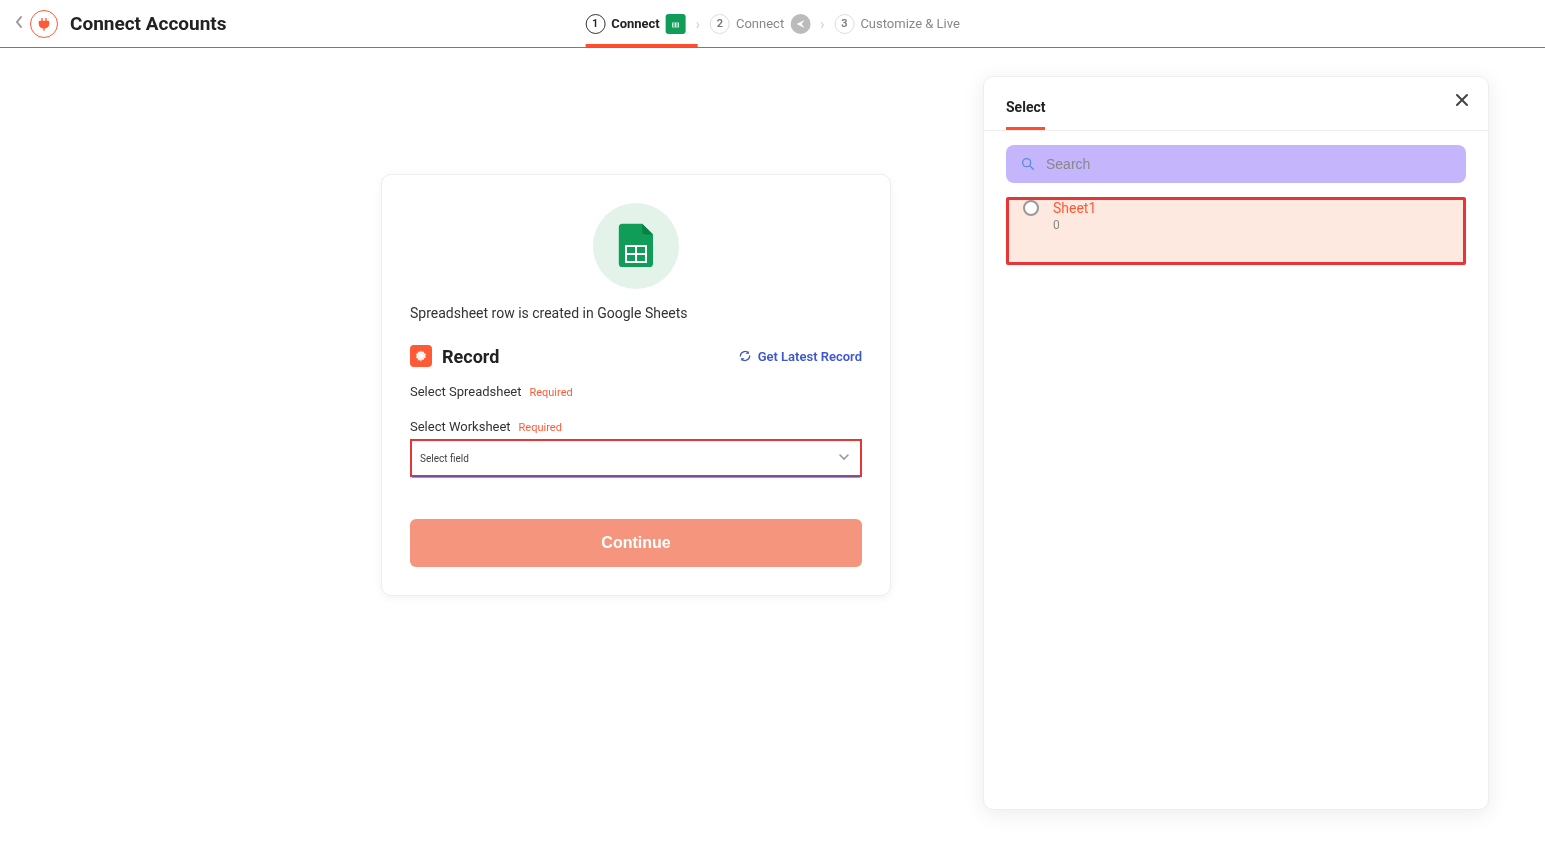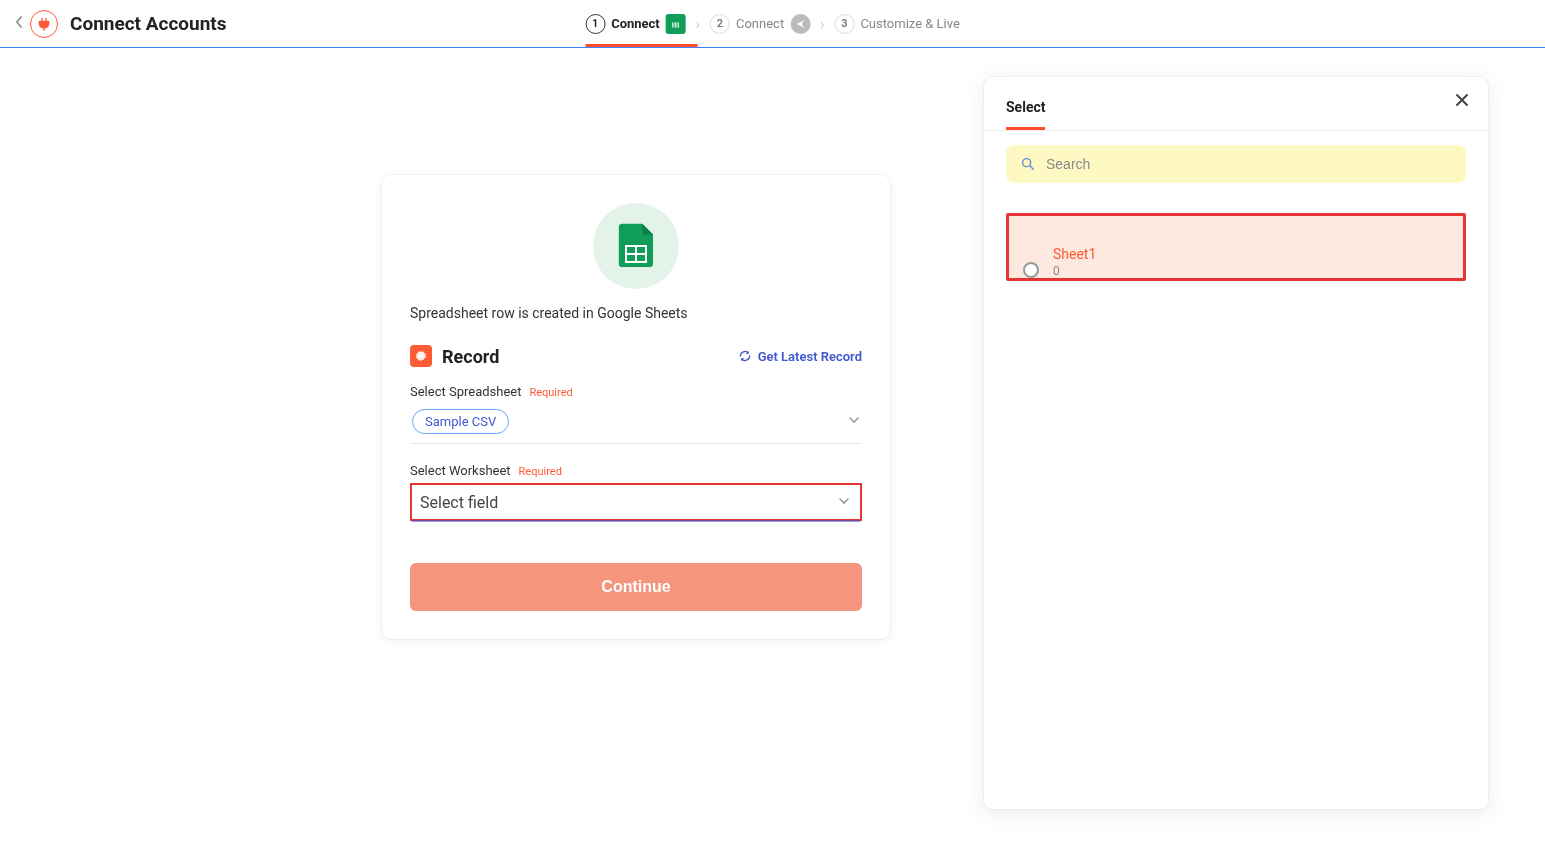--- a/index.html
+++ b/index.html
@@ -114,21 +114,21 @@
   .chev-down { color: #999; font-size: 12px; }
   .worksheet-select {
     margin-top: 4px;
     border: 2.5px solid #e73535;
     border-bottom: 2.5px solid #e73535;
     height: 38px;
     display: flex; align-items: center; justify-content: space-between;
     padding: 0 10px 0 8px;
     position: relative;
   }
-  .worksheet-select .placeholder { font-size: 16px; color: #444; }
+  .worksheet-select .placeholder { font-size: 10px; color: #444; }
   .worksheet-select::after {
     content: ""; position: absolute; left: 0; right: 0; bottom: -3px;
     height: 2px; background: #3e57d0; opacity: 0.6;
   }
   .continue-btn {
     margin-top: 36px;
     width: 100%;
     height: 48px;
     border: none; border-radius: 6px;
     background: #f6957e;
@@ -156,39 +156,39 @@
     font-size: 14px; font-weight: 700; color: #222;
     padding-bottom: 12px;
     border-bottom: 3px solid #ff4d2e;
   }
   .panel-close {
     position: absolute; right: 18px; top: 14px;
     font-size: 18px; color: #555; cursor: pointer;
   }
   .panel-body { padding: 14px 22px; }
   .search-box {
-    background: #fef9c3;
+    background: #c4b5fd;
     border-radius: 8px;
     height: 38px;
     display: flex; align-items: center; gap: 10px;
     padding: 0 14px;
     color: #888;
   }
   .search-box input {
     border: none; outline: none; background: transparent;
     font-size: 14px; color: #444; flex: 1;
   }
   .search-box input::placeholder { color: #888; }
   .option-row {
-    margin-top: 30px;
+    margin-top: 14px;
     border: 3px solid #e73535;
     background: #fde9df;
     border-radius: 2px;
     height: 68px;
-    display: flex; align-items: flex-end; gap: 14px;
+    display: flex; align-items: flex-start; gap: 14px;
     padding: 0 14px;
     cursor: pointer;
   }
   .option-radio {
     width: 16px; height: 16px; border-radius: 50%;
     border: 2px solid #999; background: #fff;
   }
   .option-text .opt-title { color: #ff5a36; font-size: 14px; }
   .option-text .opt-sub { color: #888; font-size: 12px; margin-top: 2px; }
   
@@ -272,28 +272,20 @@
             <path fill="#3e57d0" d="M18 3v5h-5zM6 21v-5h5z"></path>
           </svg>
         <span>Get Latest Record</span>
       </div>
     </div>
 
 
     <div class="field-group">
       <span class="field-label">Select Spreadsheet</span>
       <span class="field-required">Required</span>
-      <div class="field-row">
-        <span class="pill">Sample CSV</span>
-        <span class="chev-down">
-          <svg width="12" height="12" viewBox="0 0 12 12">
-              <path d="M2 4l4 4 4-4" stroke="#999" stroke-width="1.6" fill="none" stroke-linecap="round"></path>
-            </svg>
-        </span>
-      </div>
     </div>
 
     <div class="field-group" style="margin-top:16px;">
       <span class="field-label">Select Worksheet</span>
       <span class="field-required">Required</span>
       <div class="worksheet-select">
         <span class="placeholder">Select field</span>
         <span class="chev-down">
           <svg width="12" height="12" viewBox="0 0 12 12">
               <path d="M2 4l4 4 4-4" stroke="#999" stroke-width="1.6" fill="none" stroke-linecap="round"></path>

